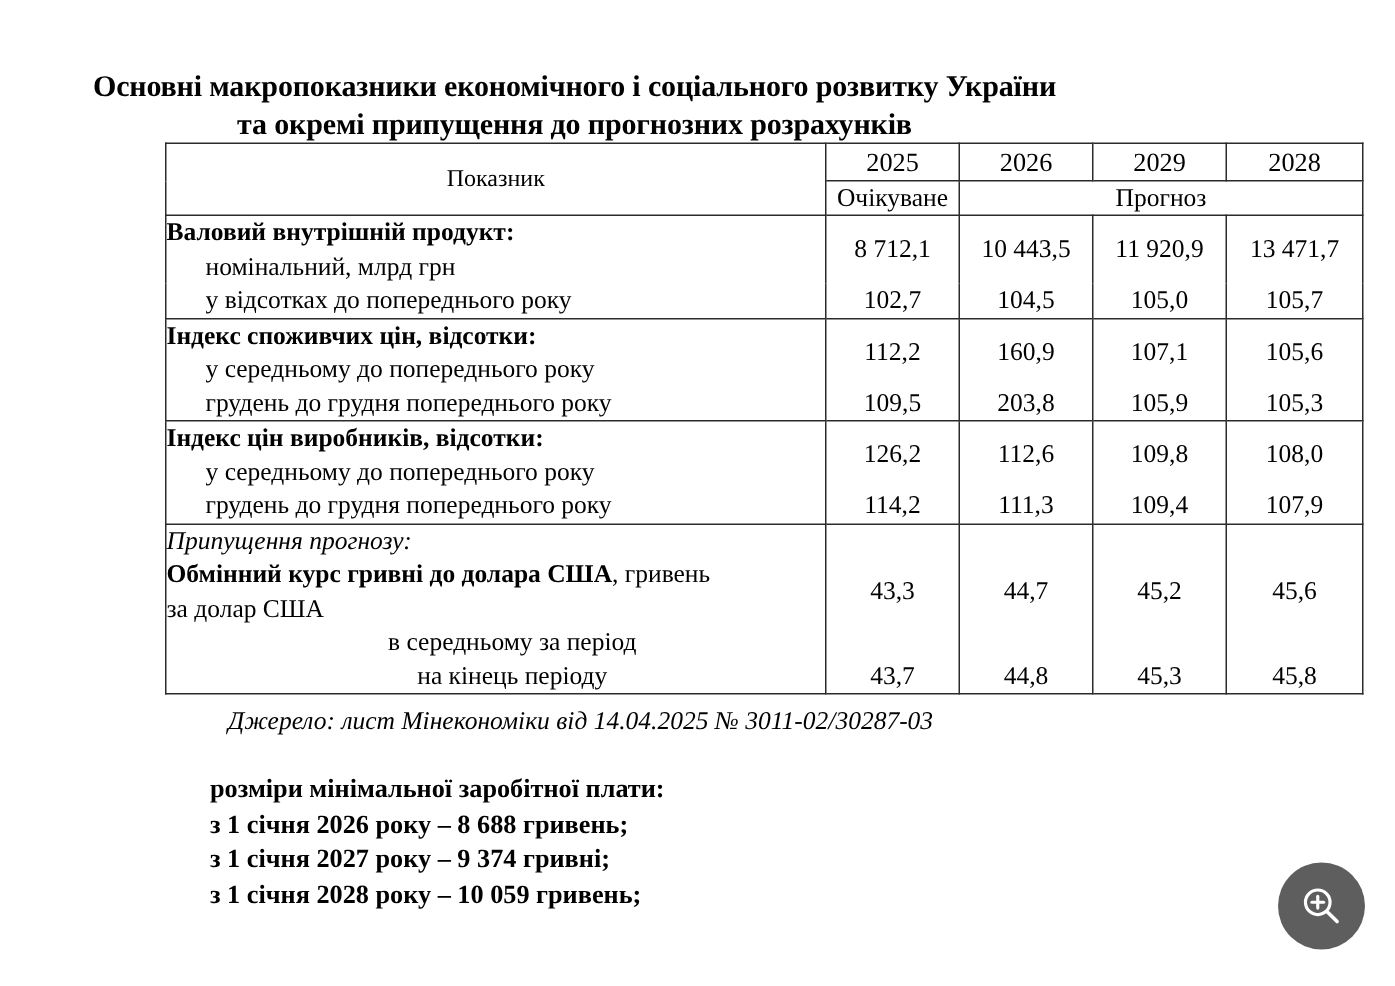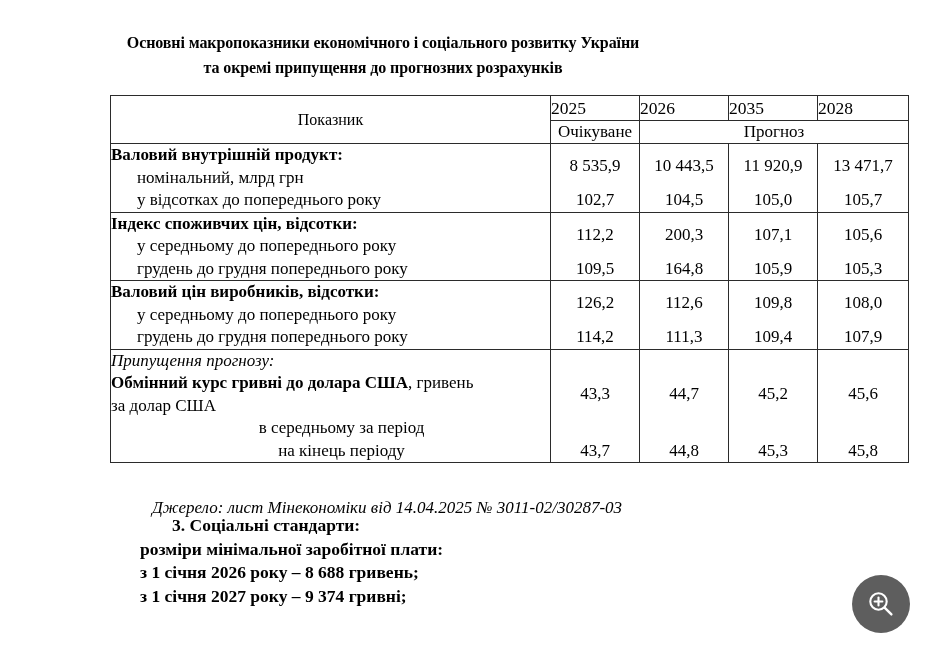--- a/index.html
+++ b/index.html
@@ -12,26 +12,26 @@
     height: 657px;
     position: relative;
     font-family: "Liberation Serif", "DejaVu Serif", serif;
     color: #000000;
     overflow: hidden;
   }
 
   
   .doc-title {
     position: absolute;
-    top: 30px;
+    top: 46px;
     left: 0;
     width: 766px;
     text-align: center;
     font-weight: bold;
-    font-size: 16px;
+    font-size: 20px;
     line-height: 25px;
     letter-spacing: -0.1px;
   }
   .doc-title .tline { display: block; }
 
   
   .table-wrap {
     position: absolute;
     top: 95px;
     left: 110px;
@@ -52,21 +52,21 @@
   .col-ind { width: 440px; }
   .col-y   { width: 89px; }
   .col-y2028 { width: 91px; }
 
   .hdr-ind {
     text-align: center;
     font-size: 16px;
     height: 46px;
   }
   .hdr-year {
-    text-align: left;
+    text-align: center;
     font-weight: bold;
     font-size: 17.5px;
     height: 24px;
     padding: 2px 0 3px;
   }
   .hdr-sub {
     font-size: 17px;
     height: 22px;
     padding: 1px 0 3px;
   }
@@ -87,21 +87,21 @@
   .sub-sm { display: block; padding-left: 22px; text-align: center; }
   .ital { font-style: italic; display: block; }
   .plain { font-weight: normal; }
   .nb-bottom { border-bottom: none !important; }
   .nb-top { border-top: none !important; }
   .num-bottom-pad { vertical-align: bottom; padding-bottom: 2px; }
 
   
   .source {
     position: absolute;
-    top: 498px;
+    top: 471px;
     left: 152px;
     font-style: italic;
     font-size: 17px;
     white-space: nowrap;
   }
 
   
   .bottom-block {
     position: absolute;
     top: 514px;
@@ -148,73 +148,73 @@
         <col class="col-y">
         <col class="col-y">
         <col class="col-y">
         <col class="col-y2028">
     </colgroup>
     <thead>
       <tr>
         <th class="hdr-ind" rowspan="2">Показник</th>
         <th class="hdr-year">2025</th>
         <th class="hdr-year">2026</th>
-        <th class="hdr-year">2035</th>
+        <th class="hdr-year">2029</th>
         <th class="hdr-year">2028</th>
       </tr>
       <tr>
         <th class="hdr-sub">Очікуване</th>
         <th class="hdr-sub" colspan="3">Прогноз</th>
       </tr>
     </thead>
     <tbody>
 
       <tr>
         <td class="ind nb-bottom">
           <span class="grp-title">Валовий внутрішній продукт:</span>
           <span class="sub">номінальний, млрд грн</span>
         </td>
-        <td class="num nb-bottom num-bottom-pad">8 535,9</td>
+        <td class="num nb-bottom num-bottom-pad">8 712,1</td>
         <td class="num nb-bottom num-bottom-pad">10 443,5</td>
         <td class="num nb-bottom num-bottom-pad">11 920,9</td>
         <td class="num nb-bottom num-bottom-pad">13 471,7</td>
       </tr>
       <tr>
         <td class="ind nb-top">
           <span class="sub">у відсотках до попереднього року</span>
         </td>
         <td class="num nb-top">102,7</td>
         <td class="num nb-top">104,5</td>
         <td class="num nb-top">105,0</td>
         <td class="num nb-top">105,7</td>
       </tr>
 
       <tr>
         <td class="ind nb-bottom">
           <span class="grp-title">Індекс споживчих цін, відсотки:</span>
           <span class="sub">у середньому до попереднього року</span>
         </td>
         <td class="num nb-bottom num-bottom-pad">112,2</td>
-        <td class="num nb-bottom num-bottom-pad">200,3</td>
+        <td class="num nb-bottom num-bottom-pad">160,9</td>
         <td class="num nb-bottom num-bottom-pad">107,1</td>
         <td class="num nb-bottom num-bottom-pad">105,6</td>
       </tr>
       <tr>
         <td class="ind nb-top">
           <span class="sub">грудень до грудня попереднього року</span>
         </td>
         <td class="num nb-top">109,5</td>
-        <td class="num nb-top">164,8</td>
+        <td class="num nb-top">203,8</td>
         <td class="num nb-top">105,9</td>
         <td class="num nb-top">105,3</td>
       </tr>
 
       <tr>
         <td class="ind nb-bottom">
-          <span class="grp-title">Валовий цін виробників, відсотки:</span>
+          <span class="grp-title">Індекс цін виробників, відсотки:</span>
           <span class="sub">у середньому до попереднього року</span>
         </td>
         <td class="num nb-bottom num-bottom-pad">126,2</td>
         <td class="num nb-bottom num-bottom-pad">112,6</td>
         <td class="num nb-bottom num-bottom-pad">109,8</td>
         <td class="num nb-bottom num-bottom-pad">108,0</td>
       </tr>
       <tr>
         <td class="ind nb-top">
           <span class="sub">грудень до грудня попереднього року</span>
@@ -247,24 +247,24 @@
         <td class="num nb-top">45,8</td>
       </tr>
 
     </tbody>
   </table>
 </div>
 
 <div class="source">Джерело: лист Мінекономіки від 14.04.2025 № 3011-02/30287-03</div>
 
 <div class="bottom-block">
-  <div class="bb-head">3.  Соціальні стандарти:</div>
   <div class="bb-sub">розміри мінімальної заробітної плати:</div>
   <div class="bb-line">з 1 січня 2026 року – 8 688 гривень;</div>
   <div class="bb-line">з 1 січня 2027 року – 9 374 гривні;</div>
+  <div class="bb-line">з 1 січня 2028 року – 10 059 гривень;</div>
 </div>
 
 <button class="zoom-fab" aria-label="zoom-in">
   <span>
     <svg width="34" height="34" viewBox="0 0 34 34" aria-hidden="true">
       <circle cx="14.5" cy="14.5" r="8.2" fill="none" stroke="#ffffff" stroke-width="2.1"></circle>
       <line x1="14.5" y1="10.6" x2="14.5" y2="18.4" stroke="#ffffff" stroke-width="2.1" stroke-linecap="round"></line>
       <line x1="10.6" y1="14.5" x2="18.4" y2="14.5" stroke="#ffffff" stroke-width="2.1" stroke-linecap="round"></line>
       <line x1="20.6" y1="20.6" x2="27.4" y2="27.4" stroke="#ffffff" stroke-width="2.4" stroke-linecap="round"></line>
     </svg>

